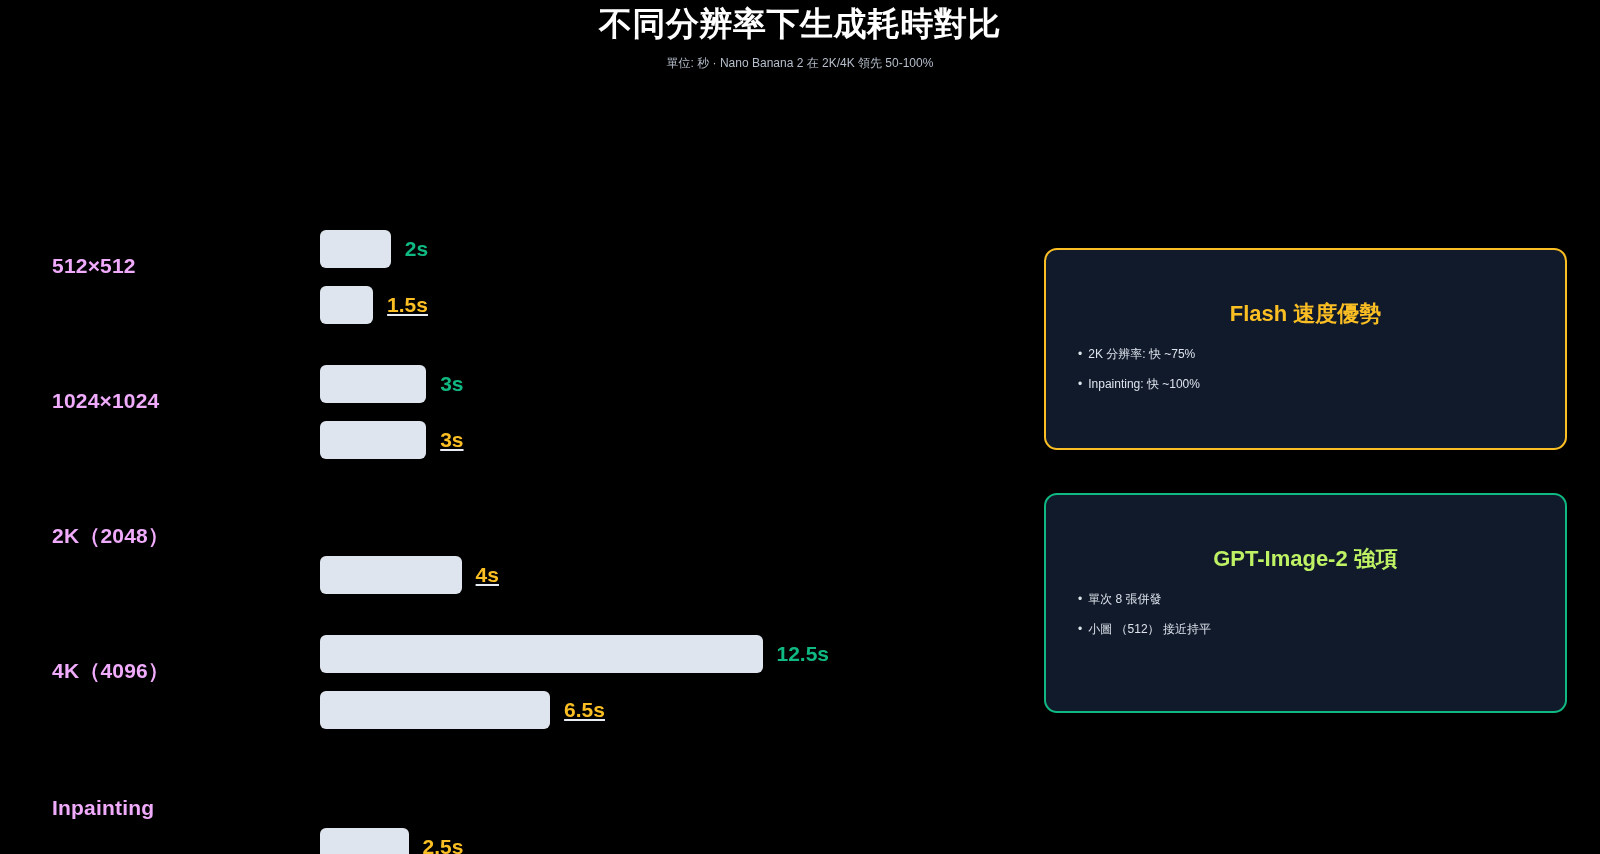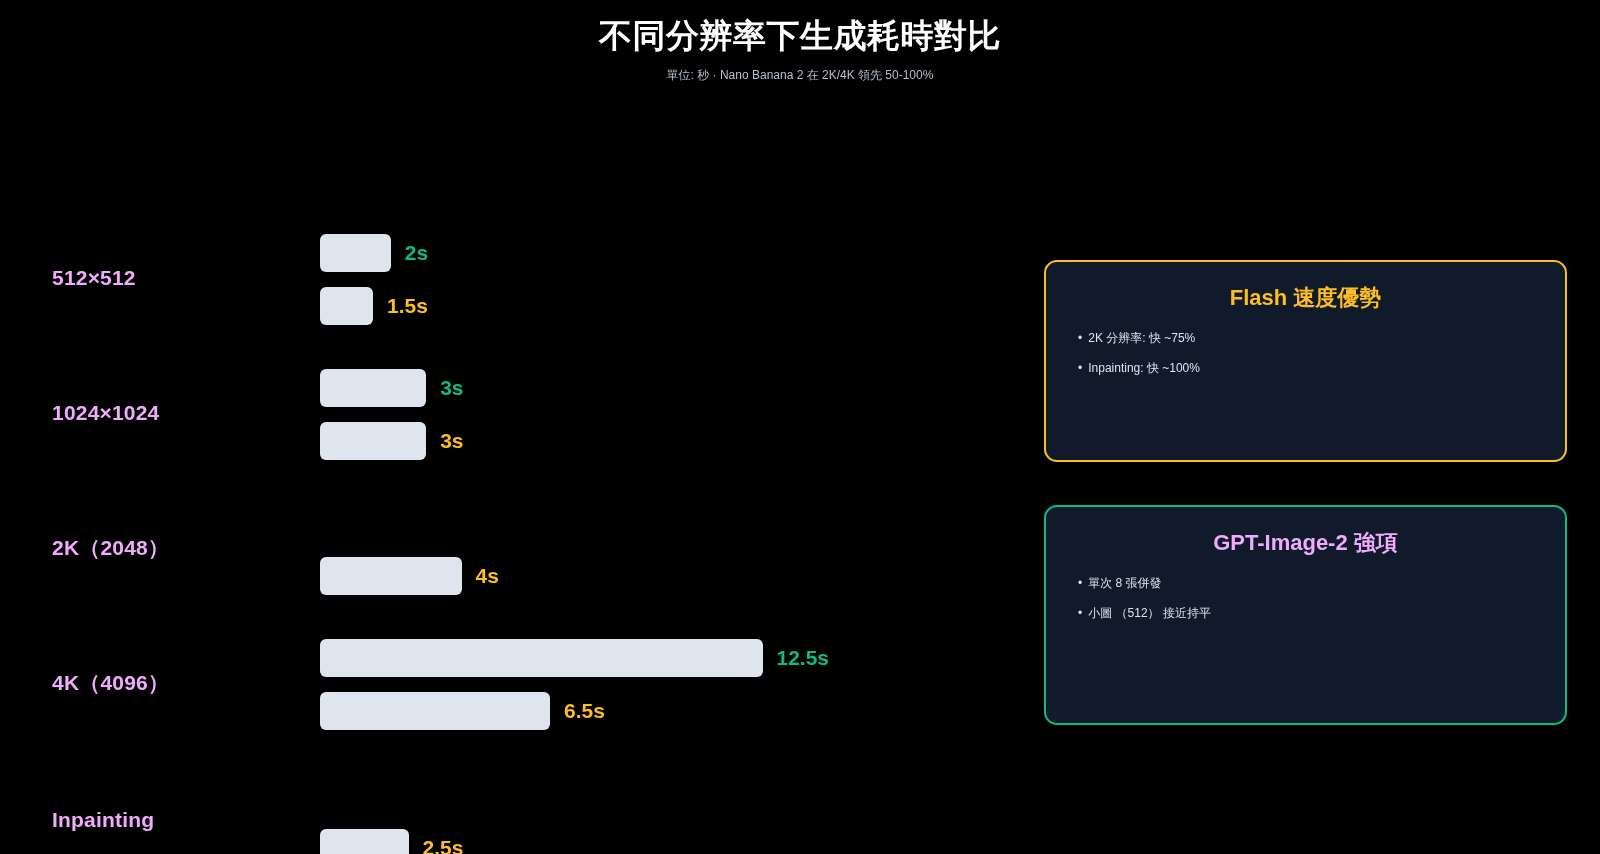--- a/index.html
+++ b/index.html
@@ -13,21 +13,21 @@
 
   body {
     font-family: "Liberation Sans", "DejaVu Sans", sans-serif;
     color: #e8edf4;
     position: relative;
   }
 
   
   .header {
     width: 100%;
-    padding-top: 16px;
+    padding-top: 4px;
     text-align: center;
   }
 
   .chart-title {
     font-size: 33px;
     font-weight: bold;
     color: #ffffff;
     letter-spacing: 0.5px;
     line-height: 1.22;
   }
@@ -84,22 +84,22 @@
   }
 
   .bar-row {
     position: absolute;
     left: 0;
     height: 38px;
     display: flex;
     align-items: center;
   }
 
-  .bar-row.primary { top: 0px; text-align: right; }
-  .bar-row.secondary { top: 53px; }
+  .bar-row.primary { top: 8px; text-align: right; }
+  .bar-row.secondary { top: 64px; text-decoration: underline; }
 
   .bar {
     height: 38px;
     background: #dfe5ee;
     border-radius: 6px;
     flex: none;
   }
 
   .bar-value {
     margin-left: 14px;
@@ -134,24 +134,25 @@
     height: 220px;
     border-color: #10b981;
   }
 
   .panel-title {
     text-align: center;
     font-size: 22px;
     font-weight: bold;
     line-height: 1.25;
     margin-bottom: 20px;
+    margin-top: 28px;
   }
 
   .panel-flash .panel-title { color: #fbbf24; }
-  .panel-gpt .panel-title { color: #f0abfc; }
+  .panel-gpt .panel-title { color: #bef264; }
 
   .panel-list {
     list-style: none;
   }
 
   .panel-list li {
     font-size: 12px;
     color: #dce3ec;
     line-height: 1.3;
     margin-bottom: 14px;

